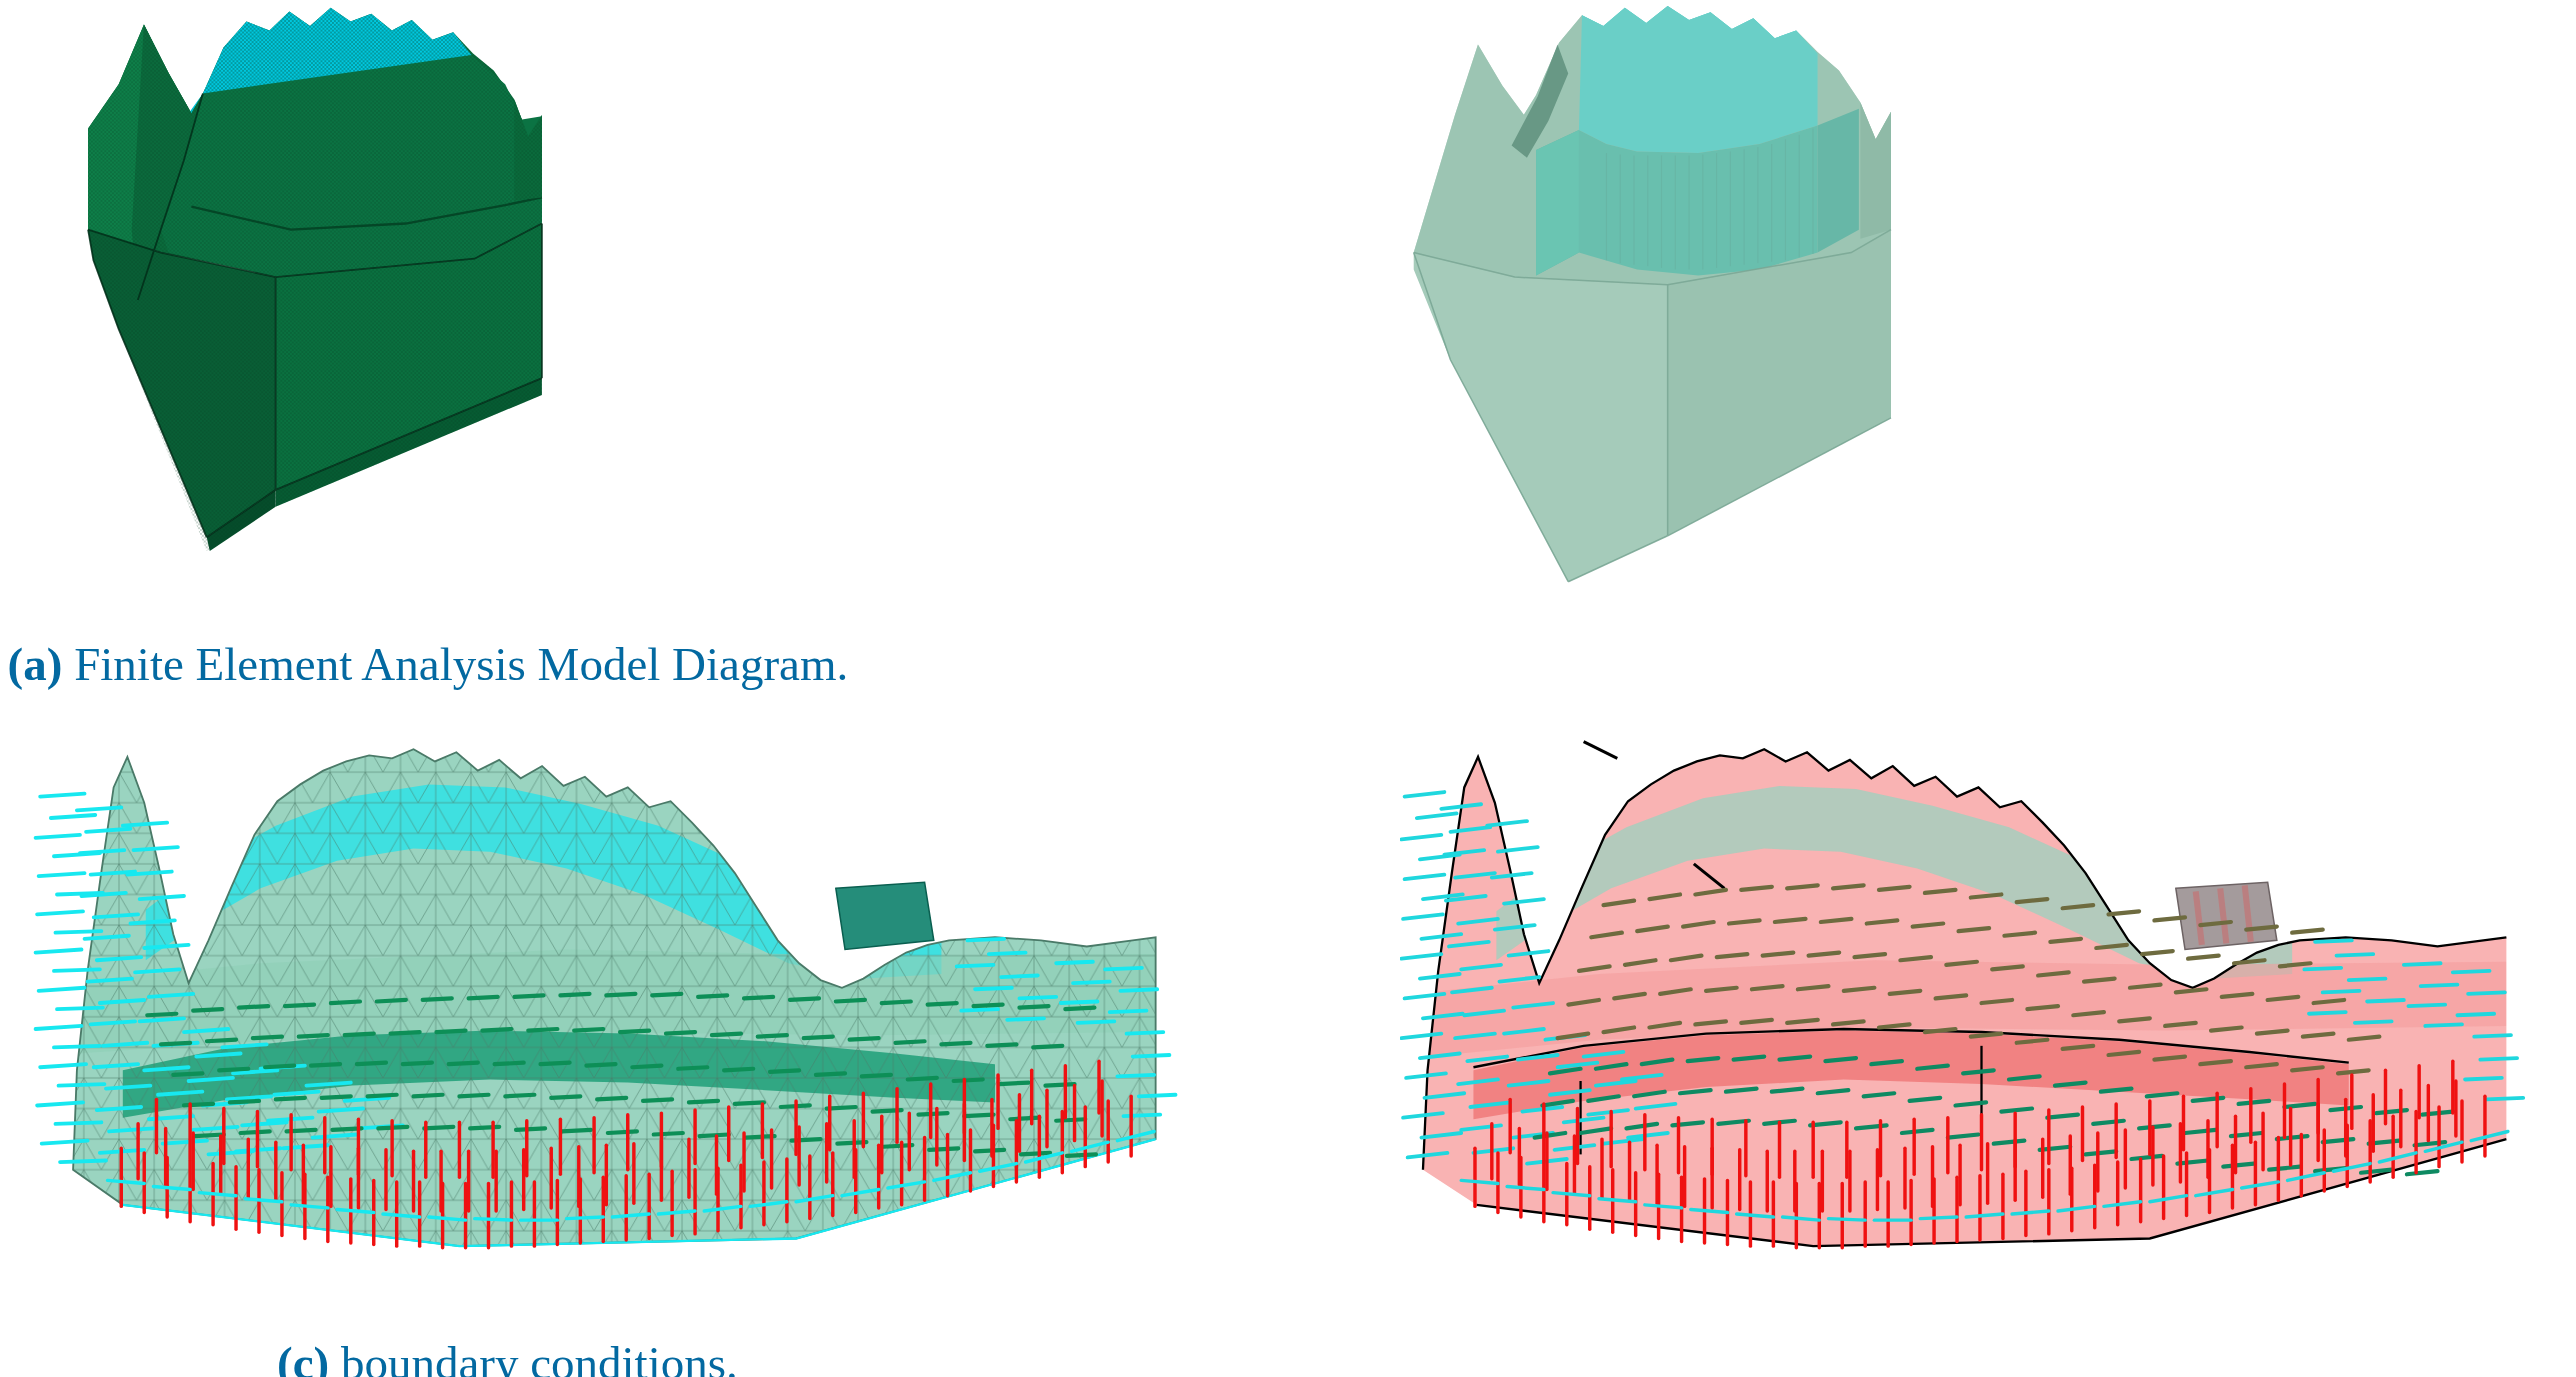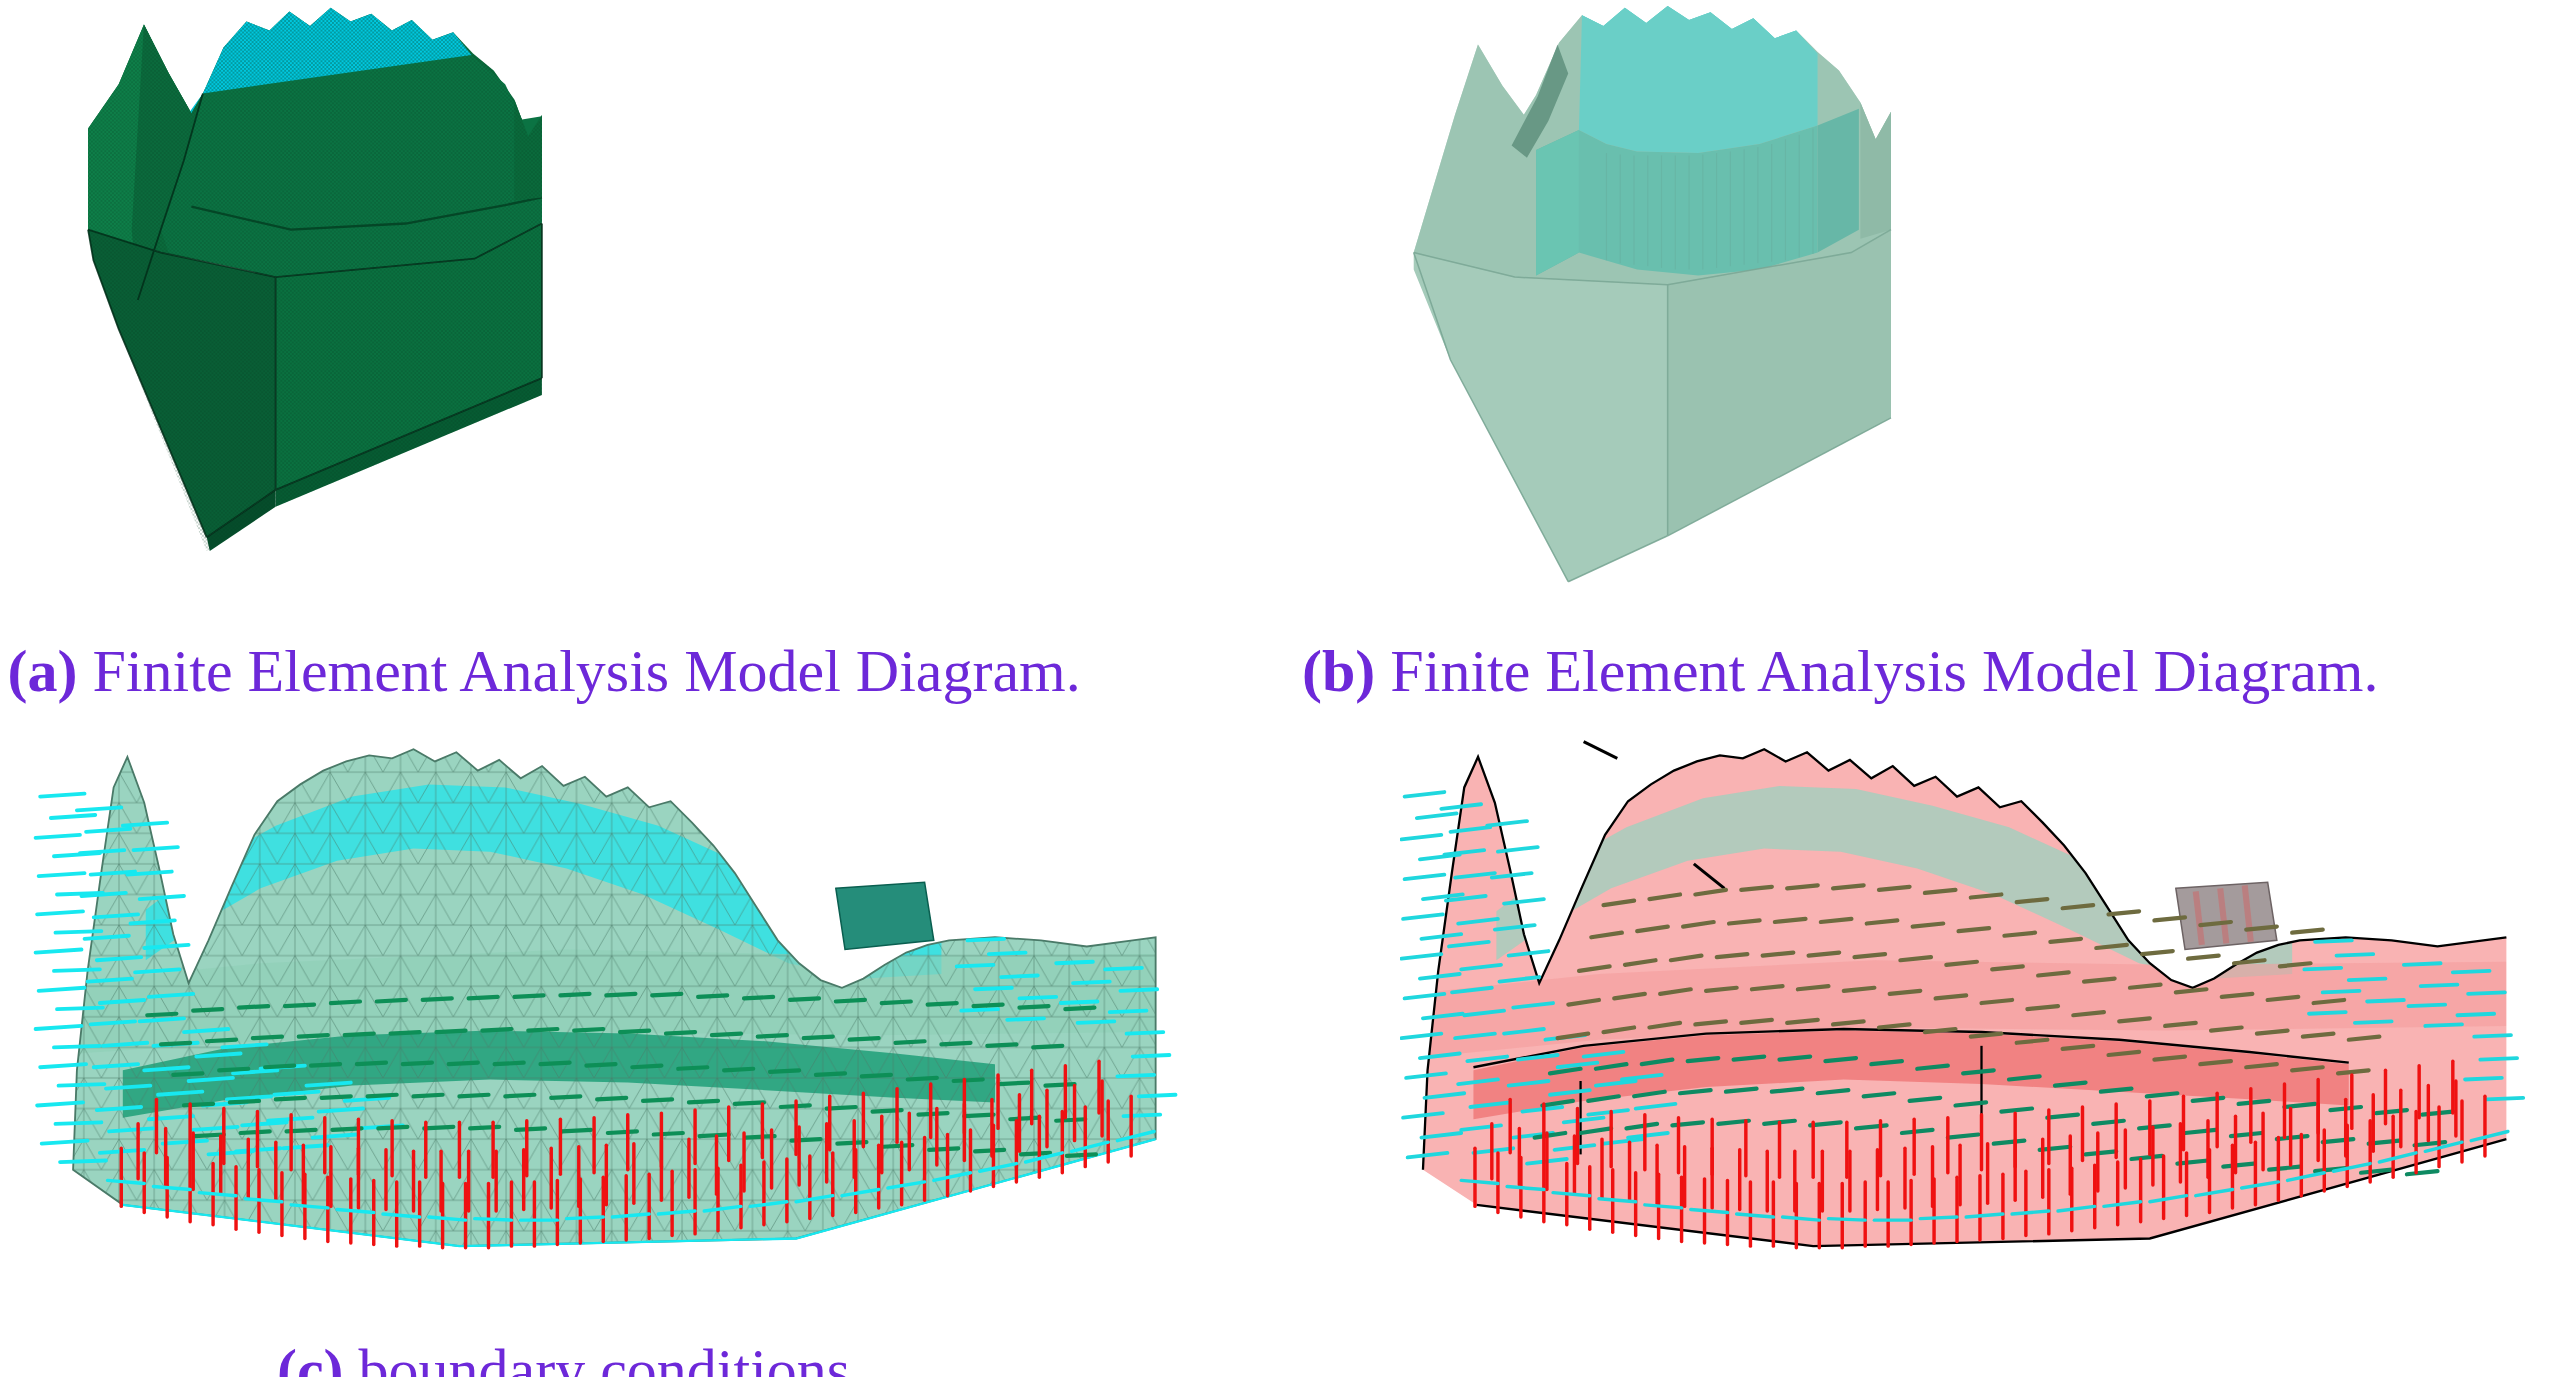--- a/index.html
+++ b/index.html
@@ -6,22 +6,22 @@
   body{width:2576px;height:1377px;font-family:"Liberation Serif",serif;overflow:hidden;}
   .figure{position:relative;width:2576px;height:1377px;background:#fff;}
 
   .panel{position:absolute;}
   .viz{position:absolute;inset:0;}
   .viz svg{display:block;width:100%;height:100%;}
 
   .caption{
     position:absolute;
     font-family:"Liberation Serif",serif;
-    font-size:60px;
-    color:#6d28d9;
+    font-size:47px;
+    color:#0369a1;
     white-space:nowrap;
     line-height:1;
   }
   .caption b{font-weight:bold;}
 
   .cap-a{left:7.6px;  top:641px;}
   .cap-b{left:1302px;top:641px;}
   .cap-c{left:277px; top:1340px;}
   .cap-d{left:1501px;top:1312px;}
 </style>
@@ -158,23 +158,20 @@
           <path d="M48 330 L180 362 L380 372 L620 330 L672 300"></path>
           <path d="M380 372 L380 700"></path>
           <path d="M380 700 L672 546"></path>
           <path d="M380 700 L250 760"></path>
           <path d="M48 330 L96 470 L250 760"></path>
         </g>
       </svg>
     </div>
   </div>
 
-  <div class="caption cap-b">
-    <b>(b)</b><span> Finite Element Analysis Model Diagram.</span>
-  </div>
 
   <div class="panel" style="left:31px;top:711px;width:1270px;height:581px;">
     <div class="viz">
       <svg viewBox="0 0 1660 760" preserveAspectRatio="none">
         <defs>
           <pattern id="triMeshC" width="46" height="40" patternUnits="userSpaceOnUse">
             <path d="M0 40 L23 0 L46 40 M0 40 L46 40 M23 0 L23 40 M0 0 L46 0" stroke="#4a7a68" stroke-width="1.1" fill="none" opacity="0.75"></path>
           </pattern>
           <clipPath id="bodyC">
             <path d="M55 600 L60 470 L74 340 L92 210 L108 100 L126 60 L148 120

